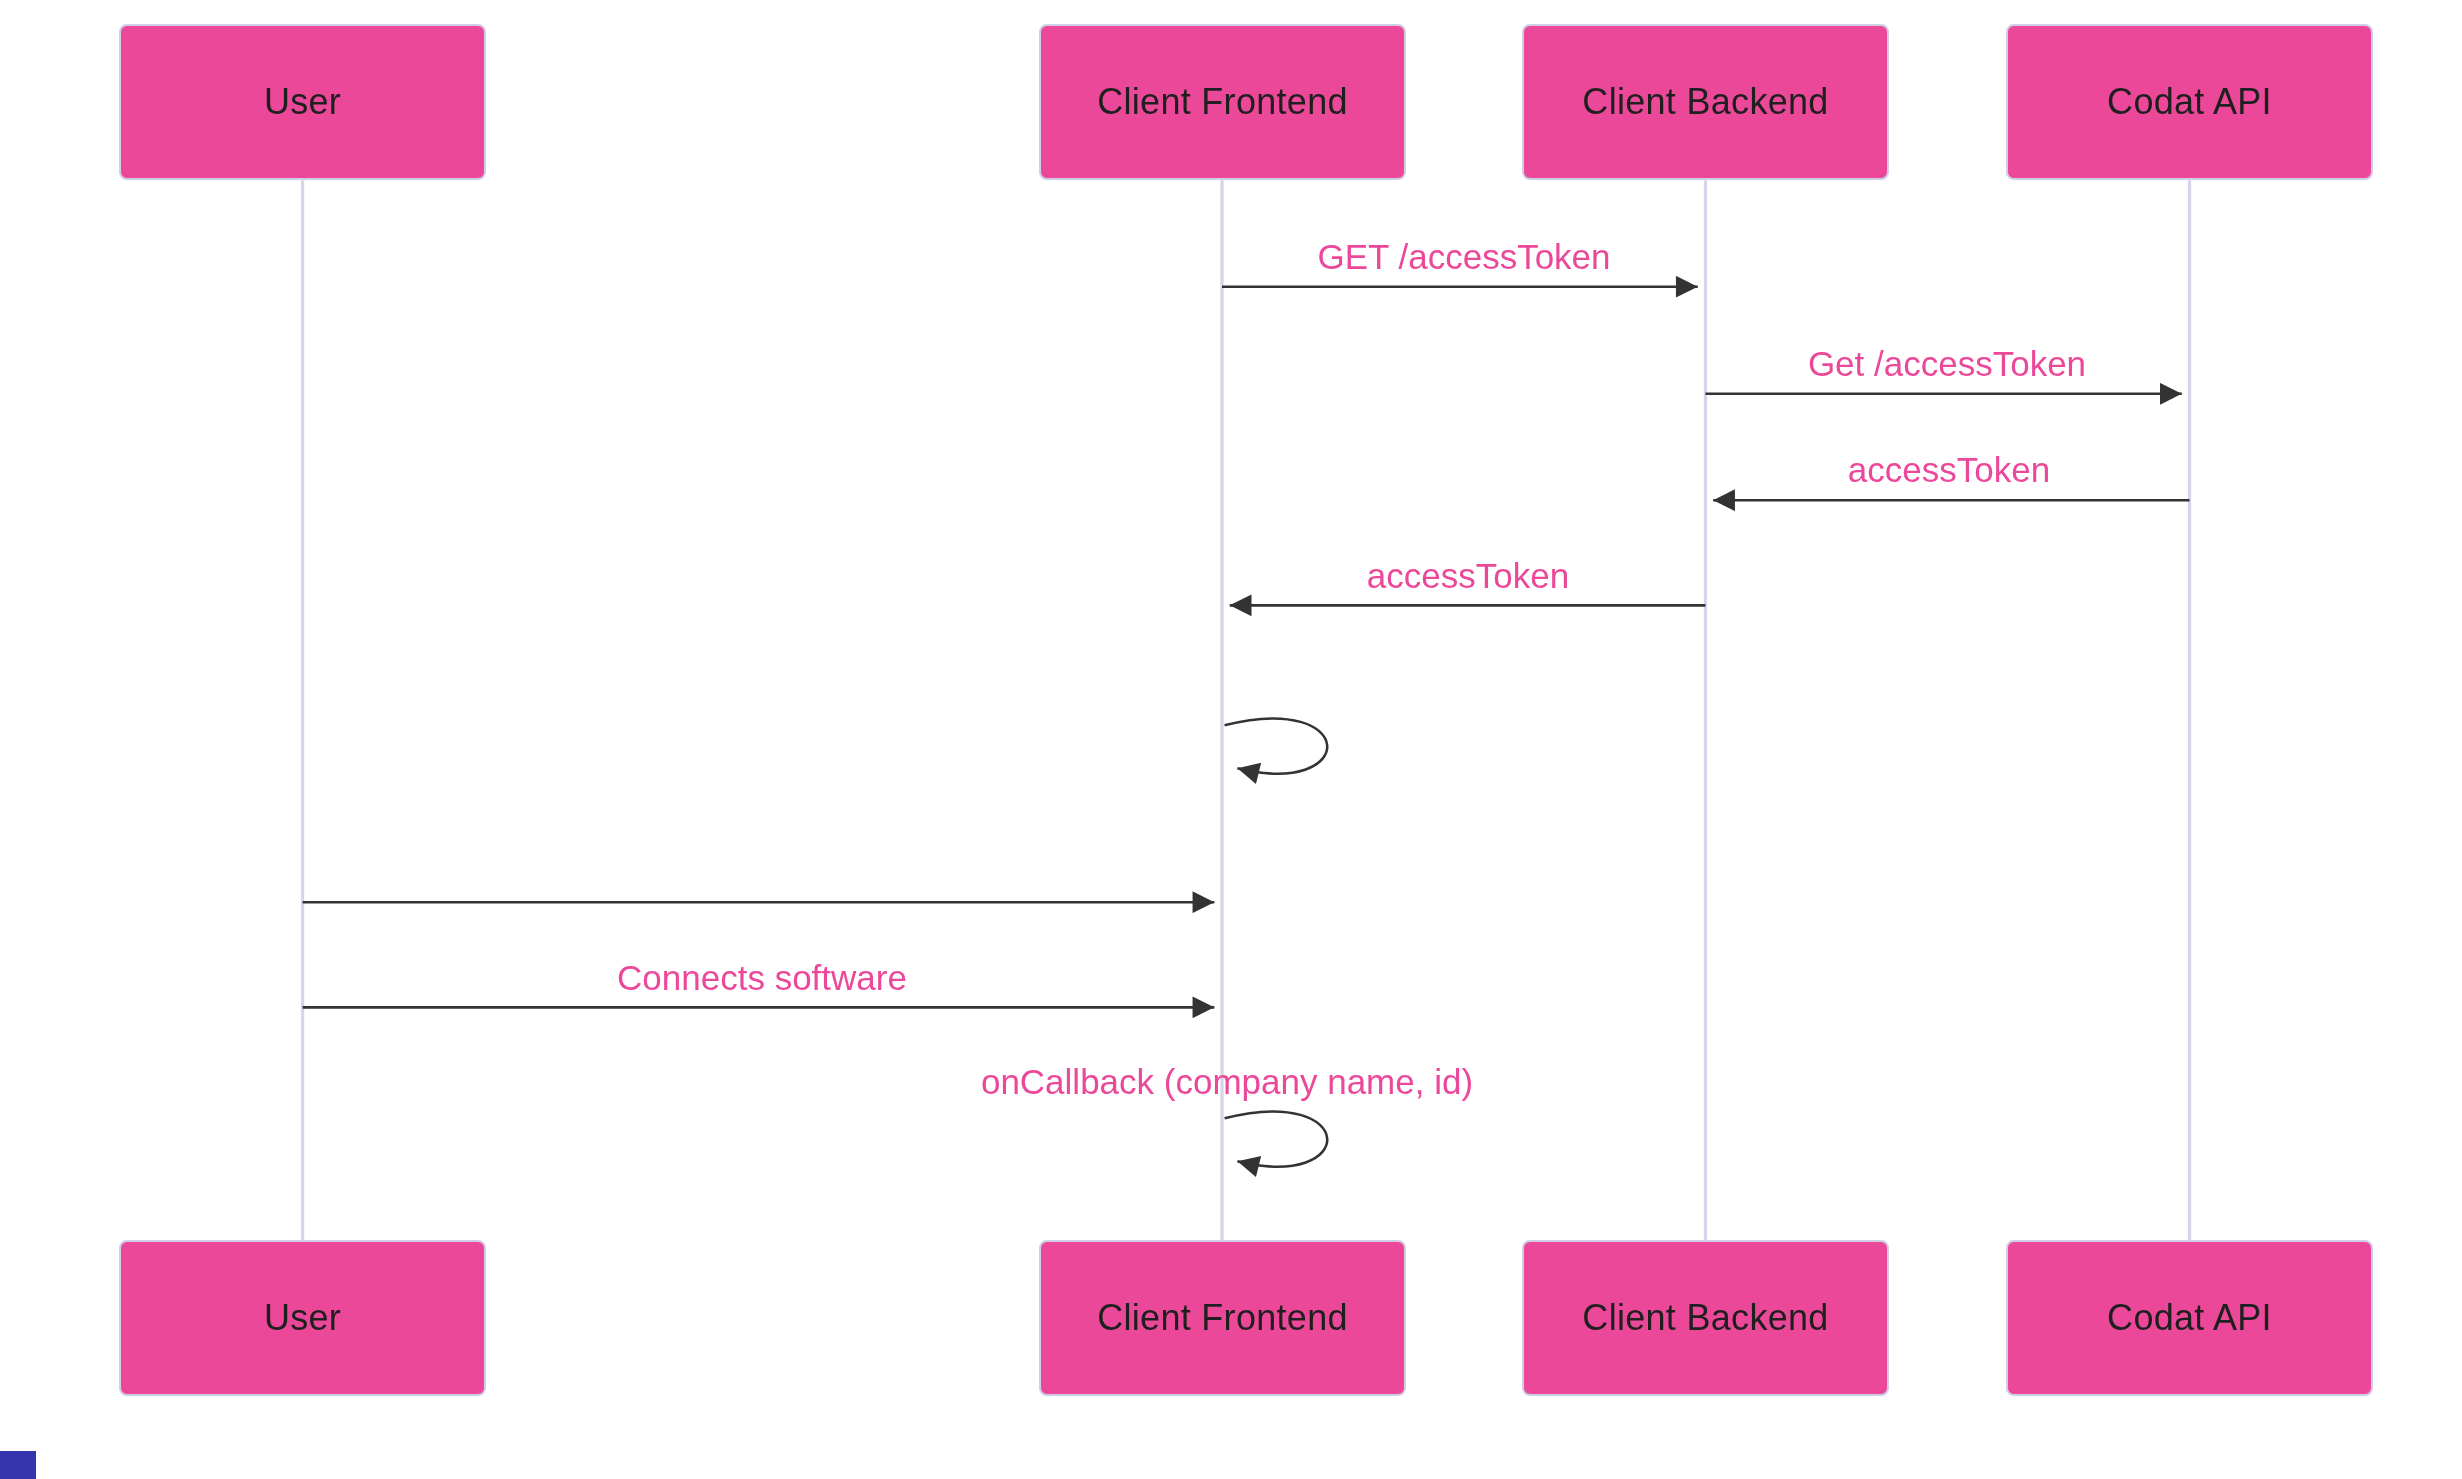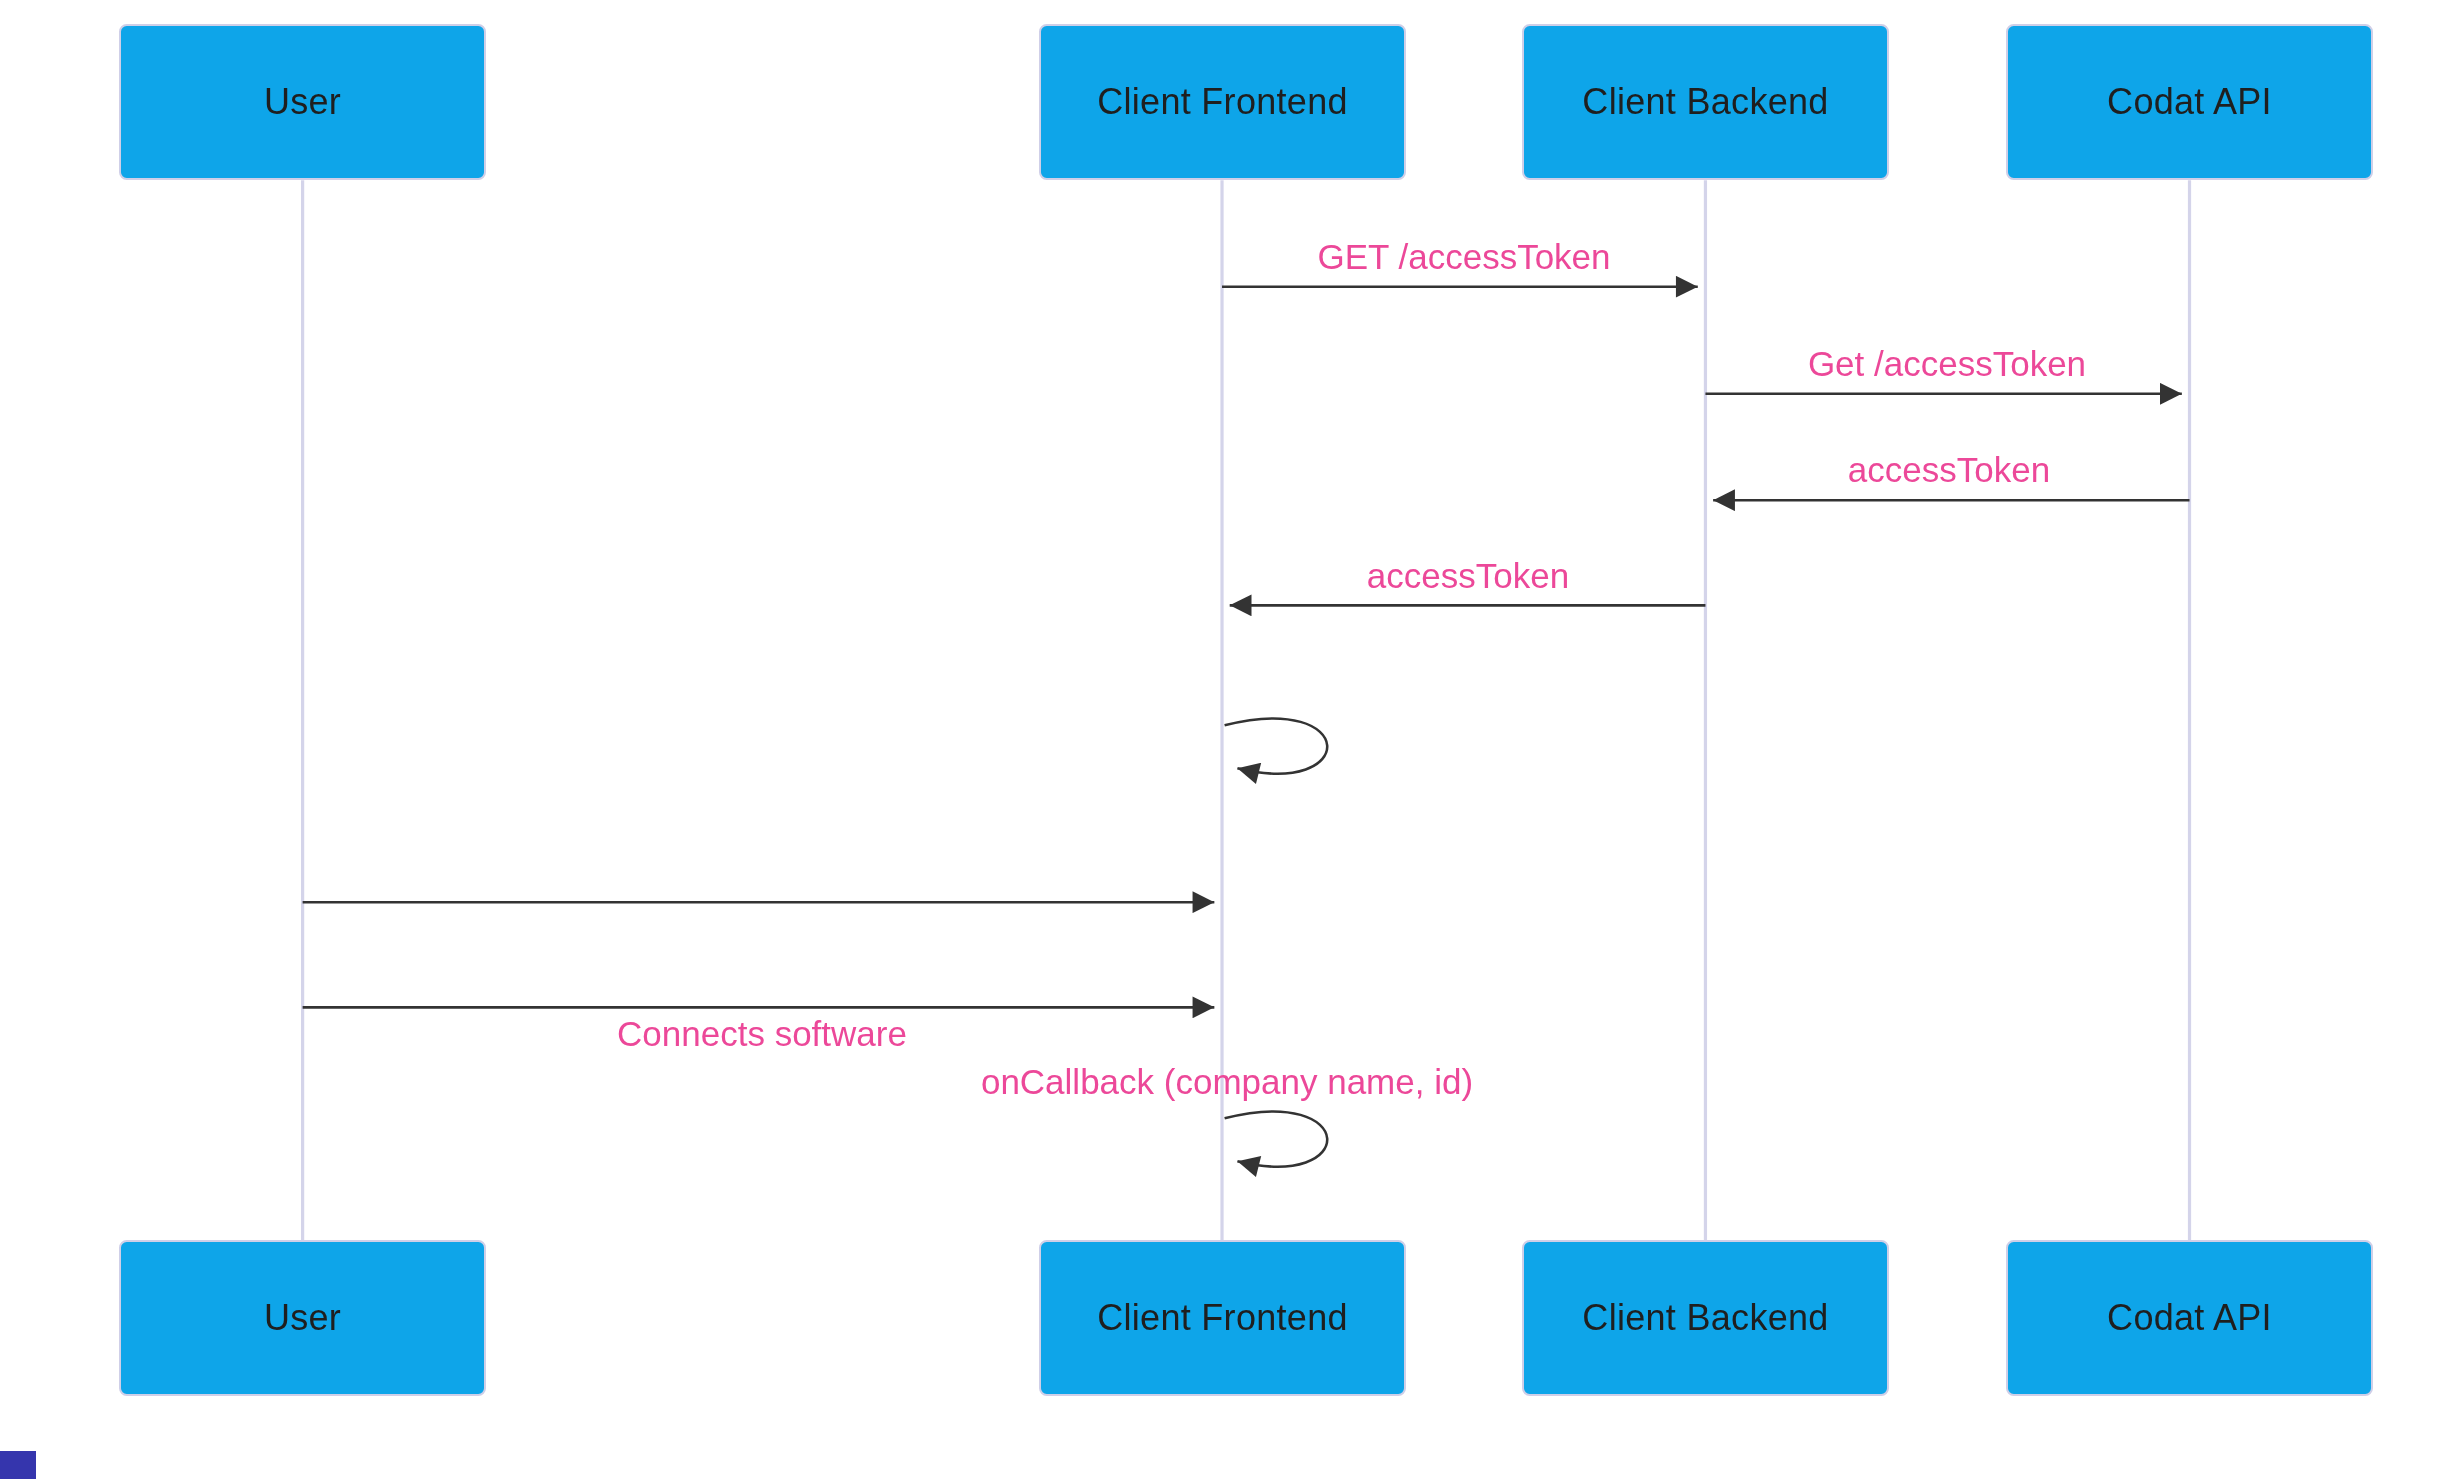--- a/index.html
+++ b/index.html
@@ -10,21 +10,21 @@
     font-family: "Liberation Sans", sans-serif;
     position: relative;
     overflow: hidden;
   }
   .canvas { position: absolute; inset: 0; }
   svg.lines { position: absolute; left: 0; top: 0; }
   .actor {
     position: absolute;
     width: 367px;
     height: 156px;
-    background: #0ea5e9;
+    background: #ec4899;
     border: 2.6px solid #cfcfe8;
     border-radius: 7.7px;
     display: flex;
     align-items: center;
     justify-content: center;
     box-sizing: border-box;
     z-index: 2;
     text-align: center;
   }
   .actor span {
@@ -102,19 +102,19 @@
     <span>Client Backend</span>
   </div>
   <div class="actor" style="left:2006px; top:1240px;">
     <span>Codat API</span>
   </div>
 
   <div class="msg" style="left:1464px; top:238px;">GET /accessToken</div>
   <div class="msg" style="left:1947px; top:345px;">Get /accessToken</div>
   <div class="msg" style="left:1949px; top:451px;">accessToken</div>
   <div class="msg" style="left:1468px; top:557px;">accessToken</div>
-  <div class="msg" style="left:762px; top:1015px;text-align:center;">Connects software</div>
+  <div class="msg" style="left:762px; top:959px;text-align:center;">Connects software</div>
   <div class="msg" style="left:1227px; top:1063px;">onCallback (company name, id)</div>
 
   <div class="corner-square"></div>
 
 </div>
 
 
 </body></html>

